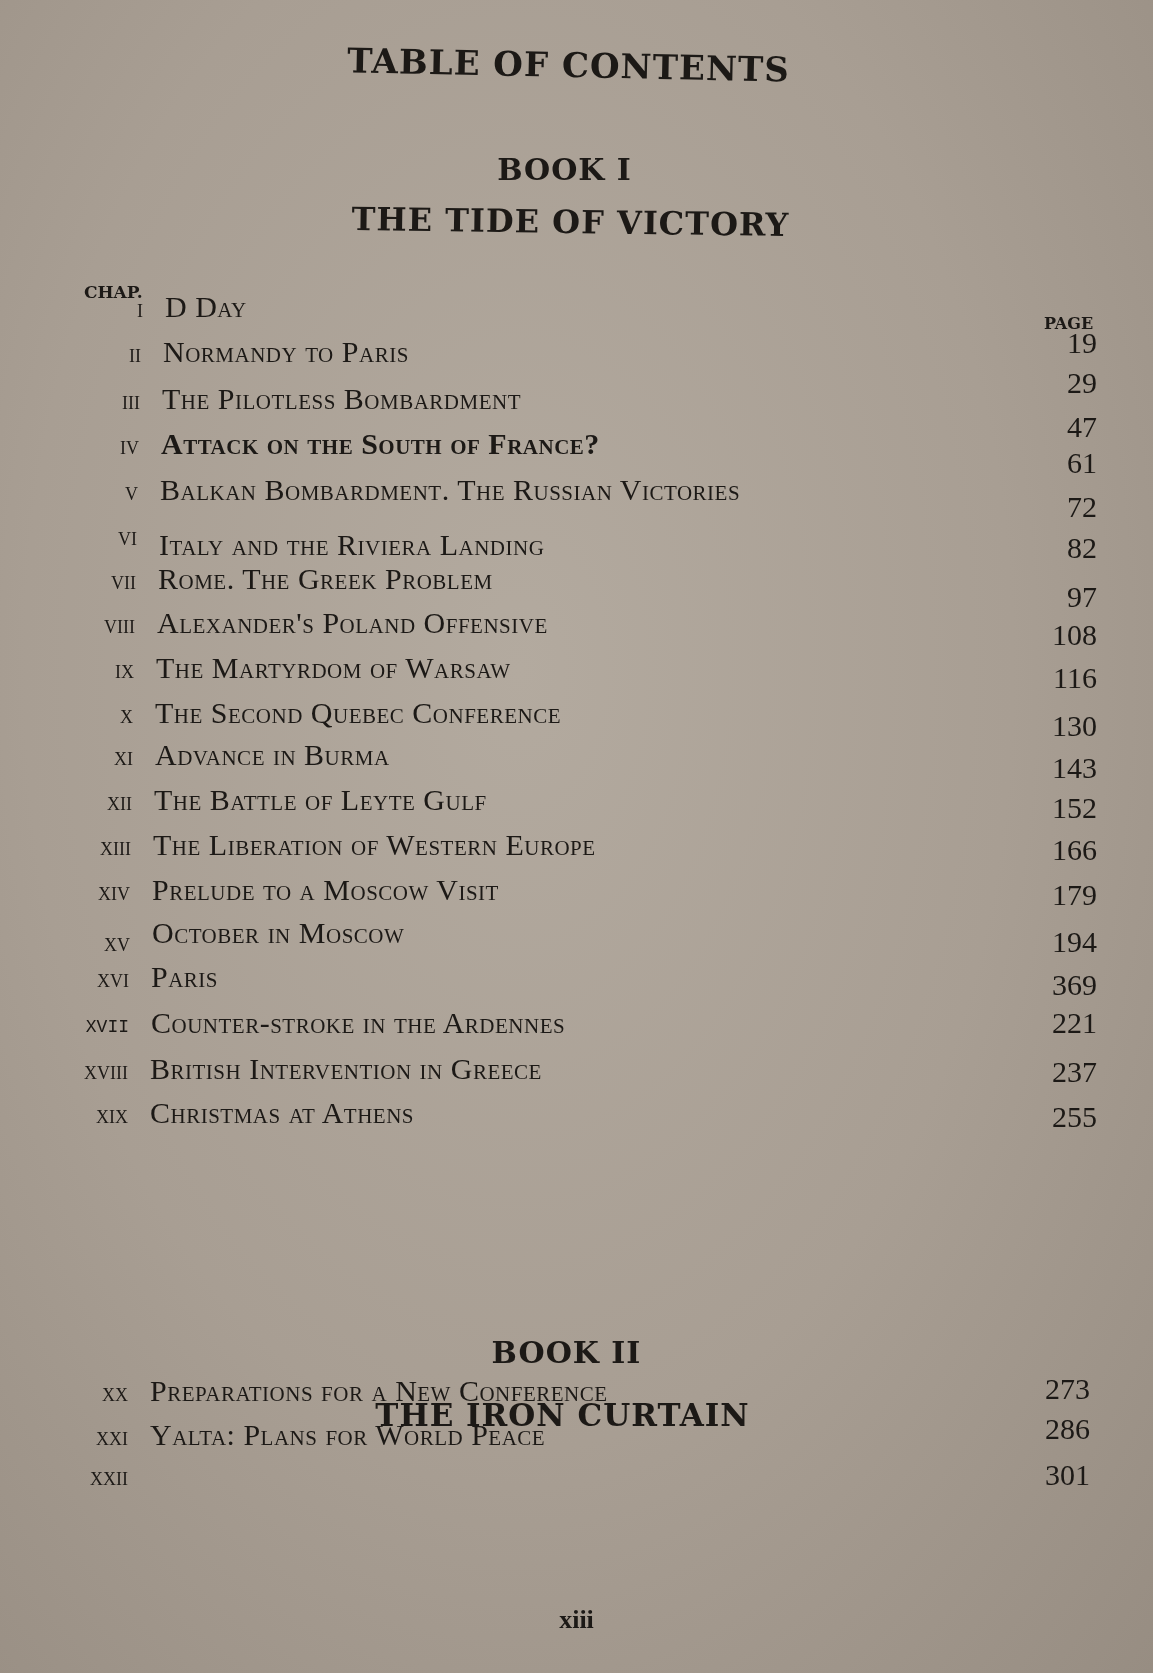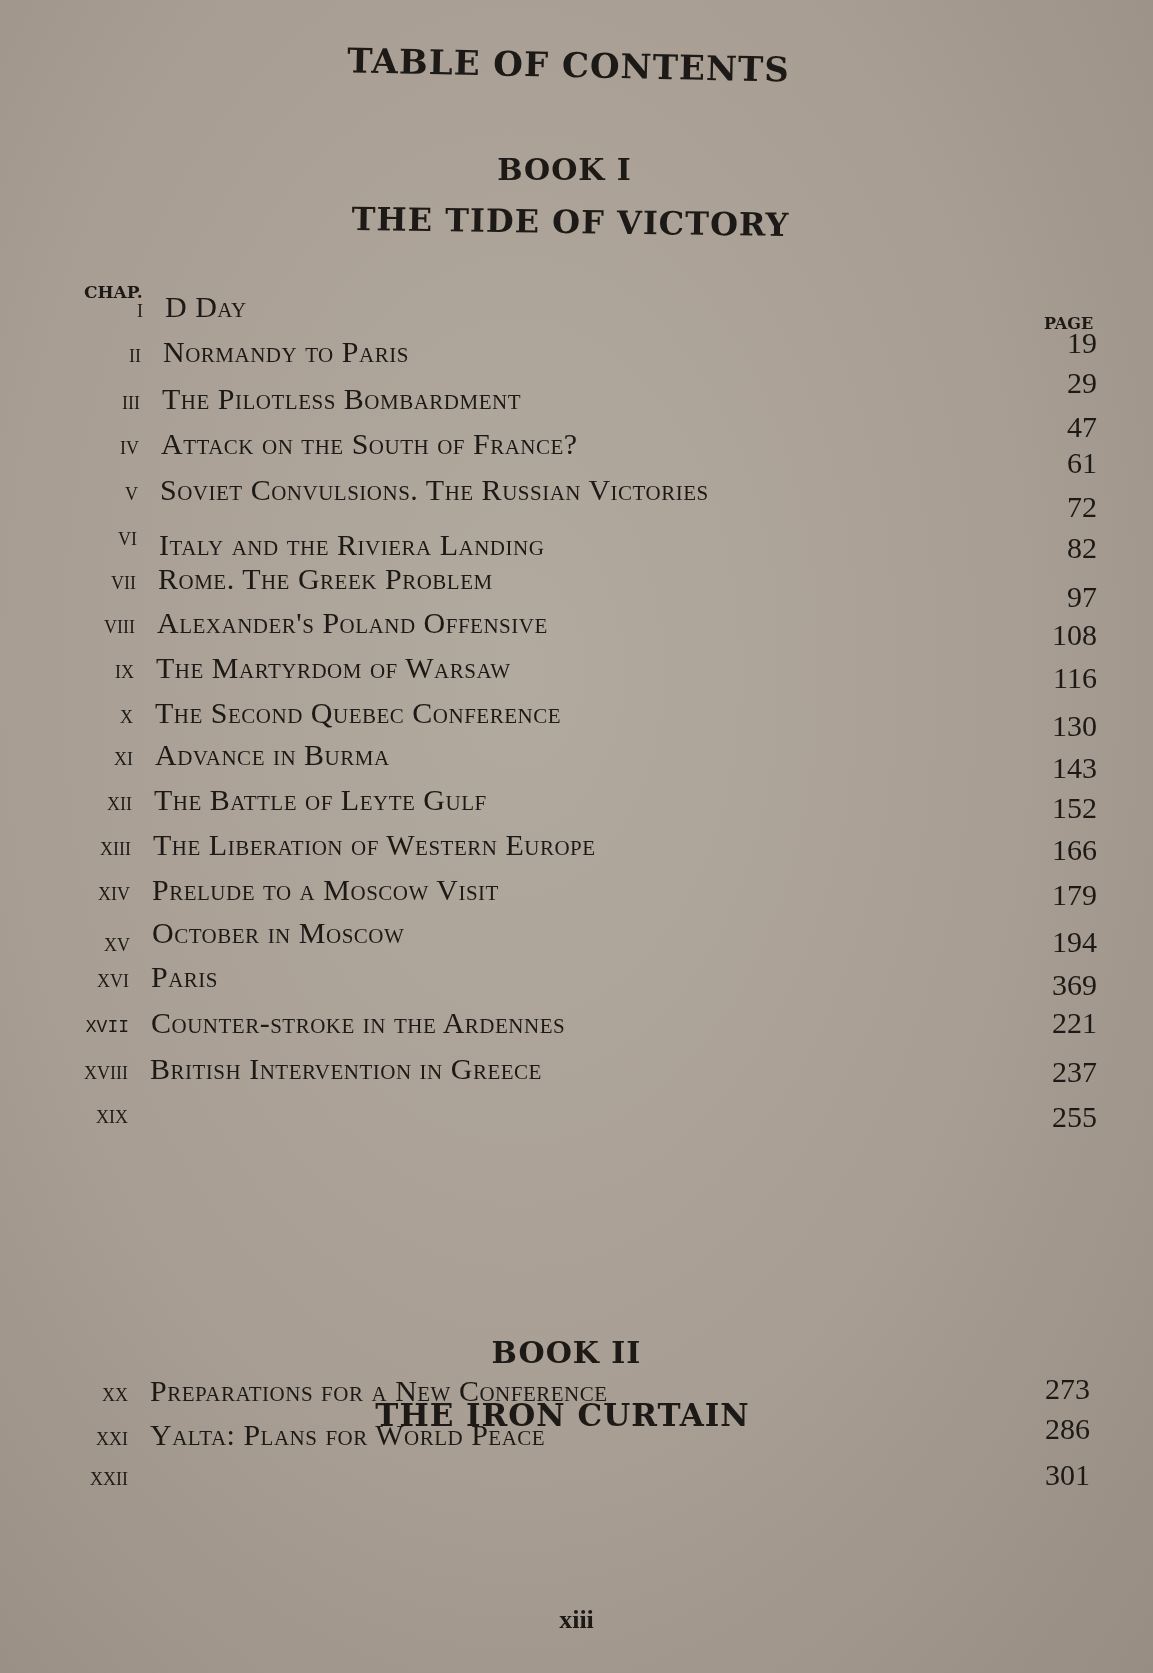--- a/index.html
+++ b/index.html
@@ -54,26 +54,26 @@
         <span class="label" style="left: 163px;">Normandy to Paris</span>
         <span class="pg" style="right: 56px; top: 31px;">29</span>
       </div>
       <div class="row" style="top: 382px;">
         <span class="num" style="right: 1013px; top: 4px;">III</span>
         <span class="label" style="left: 162px;">The Pilotless Bombardment</span>
         <span class="pg" style="right: 56px; top: 28px;">47</span>
       </div>
       <div class="row" style="top: 427px;">
         <span class="num" style="right: 1014px; top: 4px;">IV</span>
-        <span class="label" style="left: 161px;">Attack on the South of France?</span>
+        <span class="label" style="left: 161px; font-weight: bold;">Attack on the South of France?</span>
         <span class="pg" style="right: 56px; top: 19px;">61</span>
       </div>
       <div class="row" style="top: 473px;">
         <span class="num" style="right: 1015px; top: 4px;">V</span>
-        <span class="label" style="left: 160px;">Soviet Convulsions. The Russian Victories</span>
+        <span class="label" style="left: 160px;">Balkan Bombardment. The Russian Victories</span>
         <span class="pg" style="right: 56px; top: 17px;">72</span>
       </div>
       <div class="row" style="top: 518px;">
         <span class="num" style="right: 1016px; top: 4px;">VI</span>
         <span class="label" style="left: 159px; margin-top: 10px;">Italy and the Riviera Landing</span>
         <span class="pg" style="right: 56px; top: 13px;">82</span>
       </div>
       <div class="row" style="top: 562px;">
         <span class="num" style="right: 1017px; top: 4px;">VII</span>
         <span class="label" style="left: 158px;">Rome. The Greek Problem</span>
@@ -129,20 +129,21 @@
         <span class="label" style="left: 151px;">Counter-stroke in the Ardennes</span>
         <span class="pg" style="right: 56px; top: 0px;">221</span>
       </div>
       <div class="row" style="top: 1052px;">
         <span class="num" style="right: 1025px; top: 4px;">XVIII</span>
         <span class="label" style="left: 150px;">British Intervention in Greece</span>
         <span class="pg" style="right: 56px; top: 3px;">237</span>
       </div>
       <div class="row" style="top: 1096px;">
         <span class="num" style="right: 1025px; top: 4px;">XIX</span>
+        <span class="label" style="left: 150px;">Christmas at Athens</span>
         <span class="pg" style="right: 56px; top: 4px;">255</span>
       </div>
     </div>
 
   <div class="title t-book2">BOOK II</div>
   <div class="title t-iron">THE IRON CURTAIN</div>
 
   <div id="book2-list">
       <div class="row" style="top: 1374px;">
         <span class="num" style="right: 1025px; top: 4px;">XX</span>

